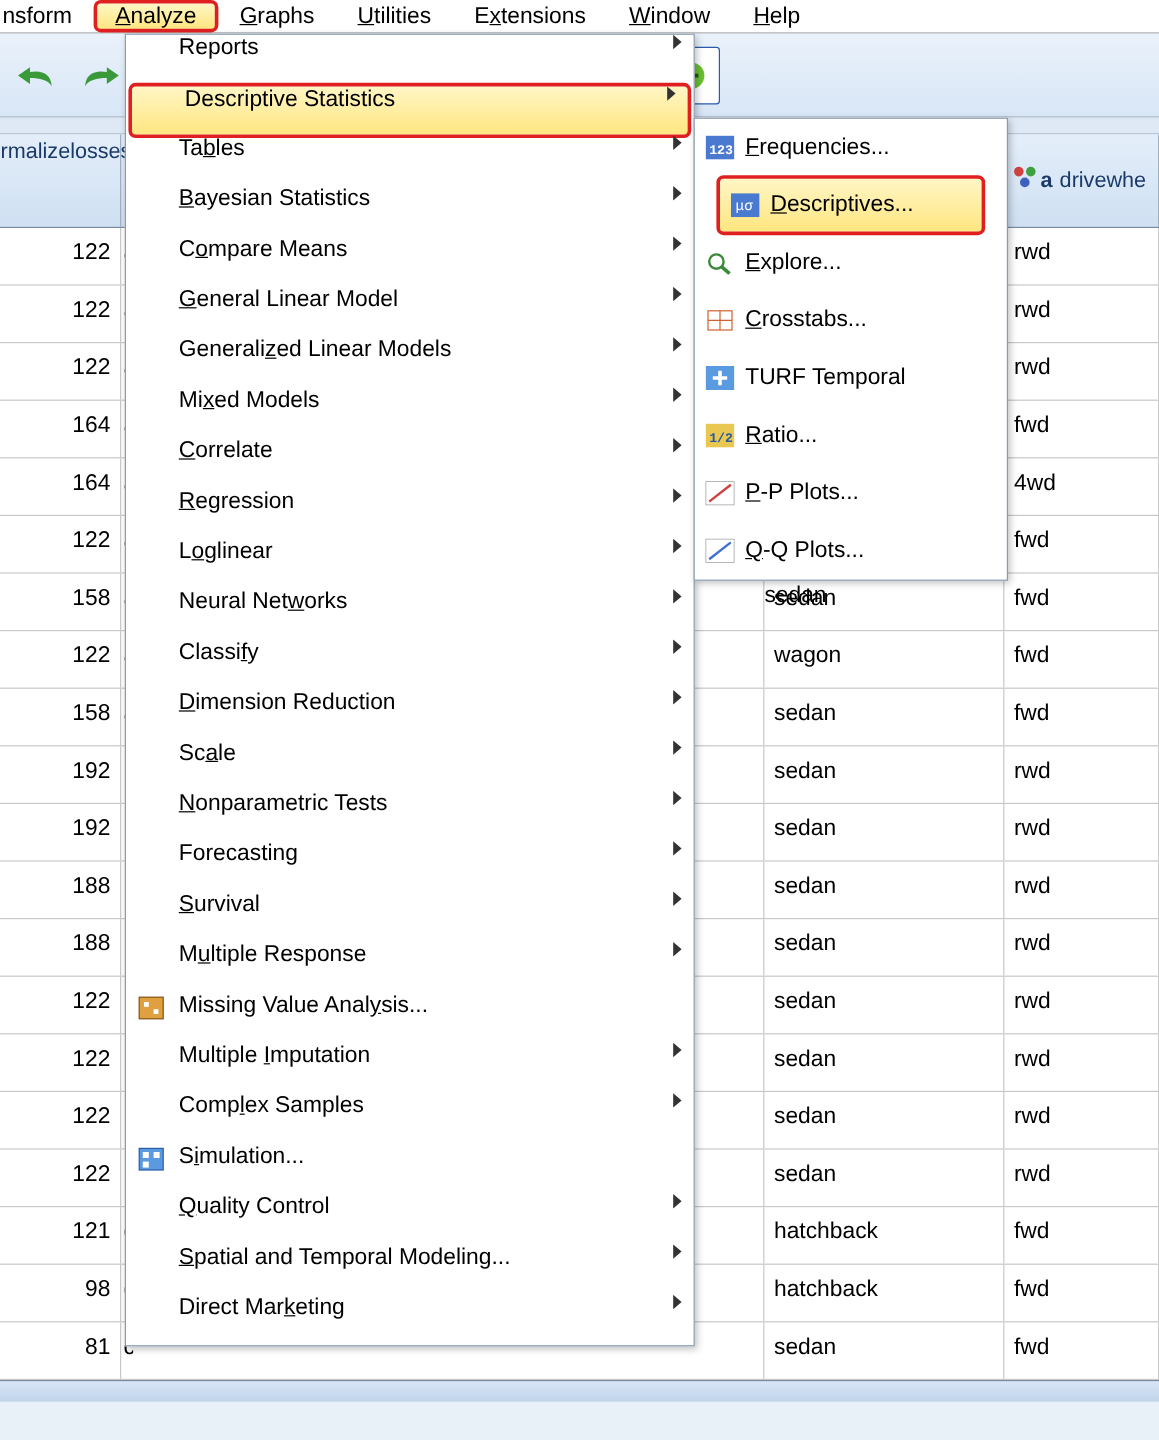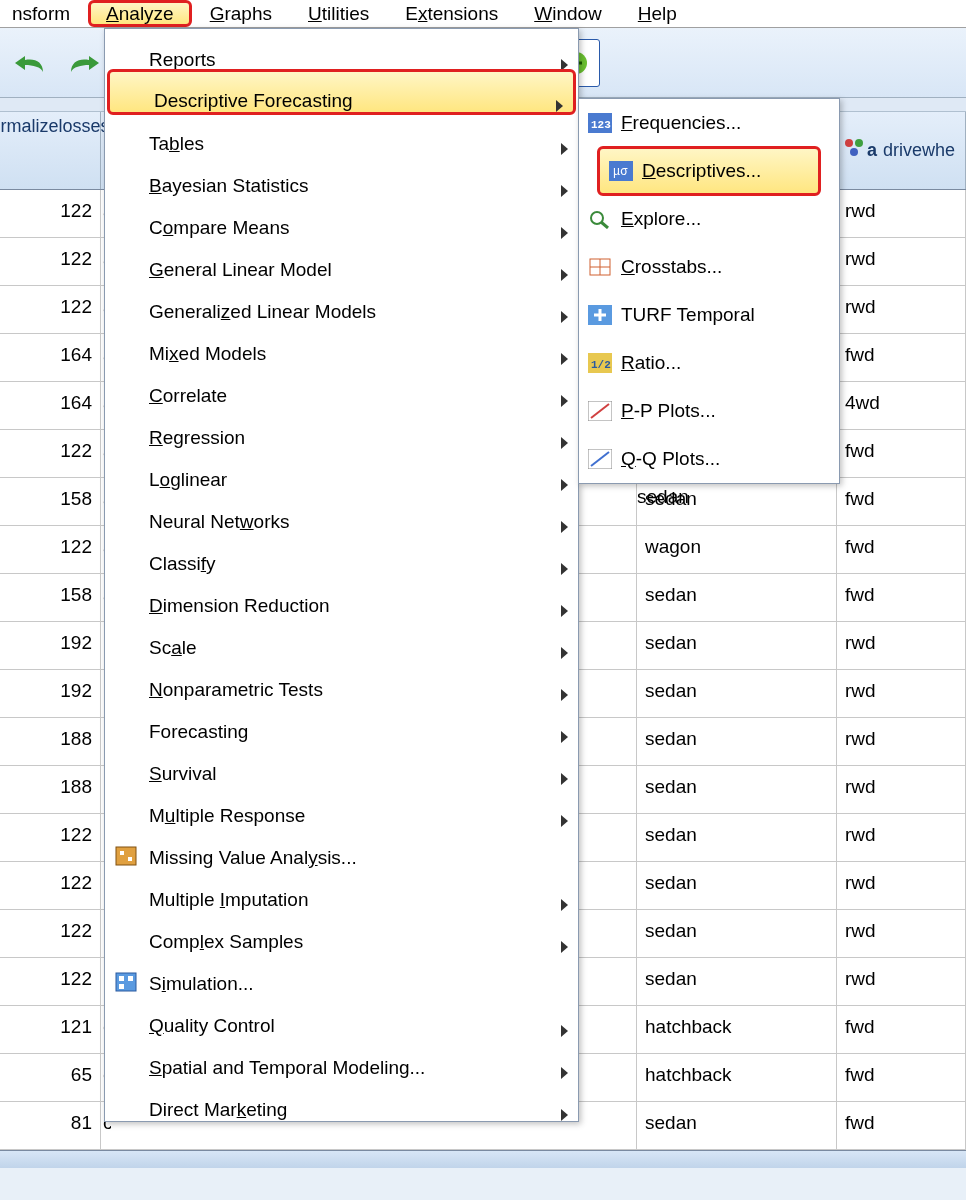--- a/index.html
+++ b/index.html
@@ -10,21 +10,21 @@
   width: 966px;
   height: 1200px;
   overflow: hidden;
   position: relative;
 }
 .menubar {
   display: flex;
   background: #fff;
   height: 28px;
   border-bottom: 1px solid #a0a0a0;
-  padding-left: 12px;
+  padding-left: 2px;
 }
 .menubar-item {
   padding: 3px 18px;
   cursor: pointer;
 }
 .menubar-item.active {
   background: linear-gradient(#fff6c5, #ffe680);
   border: 3px solid #e02020;
   border-radius: 6px;
   padding: 0px 15px;
@@ -92,21 +92,21 @@
   top: 28px;
   left: 104px;
   width: 475px;
   background: #fff;
   border: 1px solid #8a9ab0;
   box-shadow: 2px 2px 6px rgba(0,0,0,0.25);
   z-index: 10;
 }
 .dropdown-item {
   display: flex;
-  align-items: flex-end;
+  align-items: flex-start;
   height: 42px;
   padding: 0 10px 0 6px;
   cursor: pointer;
   position: relative;
 }
 .dropdown-item .dicon {
   width: 30px;
   height: 26px;
   display: flex;
   align-items: center;
@@ -370,21 +370,21 @@
       <div class="cell c3 left">rwd</div>
     </div>
     <div class="grid-row">
       <div class="cell c0">121</div>
       <div class="cell left" style="width:10px;border-right:none;padding-left:2px">c</div>
       <div class="cell" style="width:526px"></div>
       <div class="cell c2 left">hatchback</div>
       <div class="cell c3 left">fwd</div>
     </div>
     <div class="grid-row">
-      <div class="cell c0">65</div>
+      <div class="cell c0">98</div>
       <div class="cell left" style="width:10px;border-right:none;padding-left:2px">c</div>
       <div class="cell" style="width:526px"></div>
       <div class="cell c2 left">hatchback</div>
       <div class="cell c3 left">fwd</div>
     </div>
     <div class="grid-row">
       <div class="cell c0">81</div>
       <div class="cell left" style="width:10px;border-right:none;padding-left:2px">c</div>
       <div class="cell" style="width:526px"></div>
       <div class="cell c2 left">sedan</div>
@@ -394,21 +394,21 @@
 <div class="grid-bottom"></div>
 
 <div class="dropdown" id="dropdown">
     <div class="dropdown-item">
       <span class="dicon"></span>
       <span class="label">Reports</span>
       <span class="arrow"></span>
     </div>
     <div class="dropdown-item highlighted">
       <span class="dicon"></span>
-      <span class="label">Descriptive Forecasting</span>
+      <span class="label">Descriptive Statistics</span>
       <span class="arrow"></span>
     </div>
     <div class="dropdown-item">
       <span class="dicon"></span>
       <span class="label">Ta<span class="mn">b</span>les</span>
       <span class="arrow"></span>
     </div>
     <div class="dropdown-item">
       <span class="dicon"></span>
       <span class="label"><span class="mn">B</span>ayesian Statistics</span>

